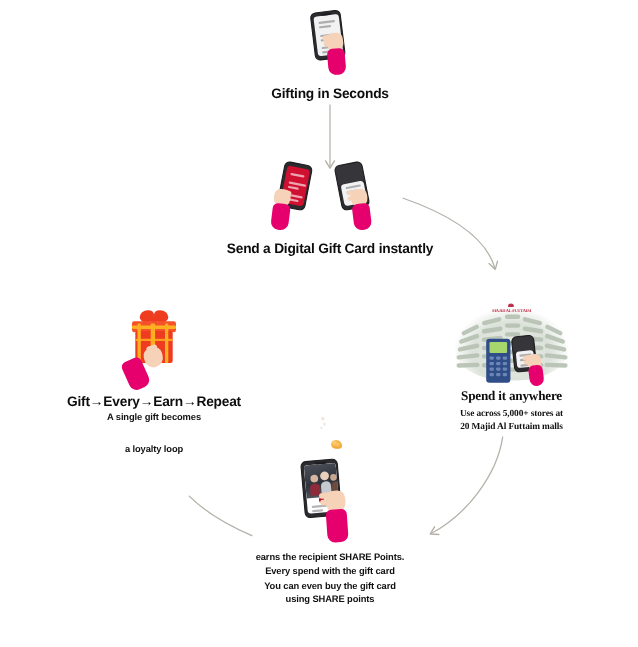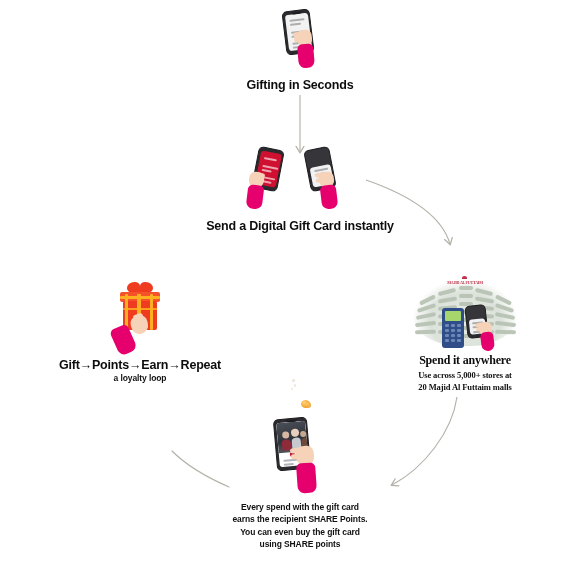--- a/index.html
+++ b/index.html
@@ -372,22 +372,22 @@
           <div class="scrline dark" style="left:4px; top:37px; width:14px;"></div>
           <div class="scrline dark" style="left:4px; top:41px; width:10px;"></div>
         </div>
         <div style="position:absolute; left:12px; top:0.5px; width:11px; height:2.5px; background:#1d1d20; border-radius:0 0 3px 3px;"></div>
       </div>
       <div class="hand" style="left:37px; top:28px; width:18px; height:20px; transform:rotate(-6deg);"></div>
       <div class="finger" style="left:31px; top:30px; width:11px; height:5px; transform:rotate(-9deg);"></div>
       <div class="finger" style="left:32px; top:36px; width:10px; height:5px; transform:rotate(-7deg);"></div>
       <div class="sleeve" style="left:38px; top:45px; width:19px; height:30px; transform:rotate(-4deg);"></div>
     </div>
+    <div class="sub" style="margin-top:0;">earns the recipient SHARE Points.</div>
     <div class="sub">Every spend with the gift card</div>
-    <div class="sub" style="margin-top:0;">earns the recipient SHARE Points.</div>
     <div class="sub" style="margin-top:0;">You can even buy the gift card</div>
     <div class="sub" style="margin-top:0;">using SHARE points</div>
   </div>
 
   <div class="node" id="node-loop">
     <div class="art">
 
       <div class="bowleft" style="left:29px; top:4px;"></div>
       <div class="bowright" style="left:42px; top:4px;"></div>
       <div style="position:absolute; left:39px; top:10px; width:6px; height:6px; background:#ef3b1f; border-radius:50%;"></div>
@@ -397,17 +397,18 @@
       <div class="giftribbon" style="left:27px; top:16px; width:3px;  height:36px;"></div>
       <div class="giftribbon" style="left:39px; top:16px; width:4px;  height:36px;"></div>
       <div class="giftribbon" style="left:52px; top:16px; width:3px;  height:36px;"></div>
       <div class="giftribbon" style="left:22px; top:18px; width:40px; height:2.5px;"></div>
       <div class="giftribbon" style="left:25px; top:30px; width:34px; height:2px; opacity:.85;"></div>
 
       <div class="hand" style="left:33px; top:38px; width:17px; height:18px; transform:rotate(-14deg);"></div>
       <div class="finger" style="left:35px; top:36px; width:10px; height:5px; transform:rotate(-18deg);"></div>
       <div class="sleeve" style="left:16px; top:48px; width:19px; height:28px; transform:rotate(-24deg);"></div>
     </div>
-    <div class="title t-13">Gift→Points→Earn→Repeat</div>
-    <div class="sub" style="margin-top:0;">a loyalty loop</div>
+    <div class="title t-13">Gift→Every→Earn→Repeat</div>
+    <div class="sub">A single gift becomes</div>
+    <div class="sub" style="margin-top:16px;">a loyalty loop</div>
   </div>
 
 </div>
 
 </body></html>

